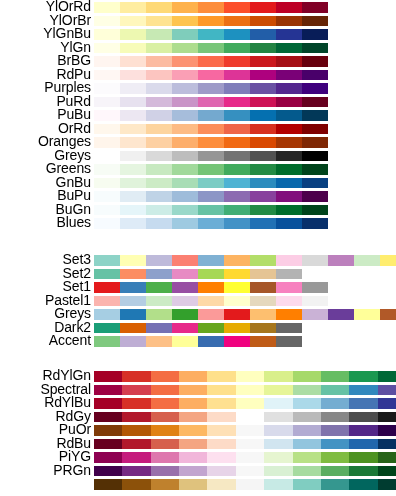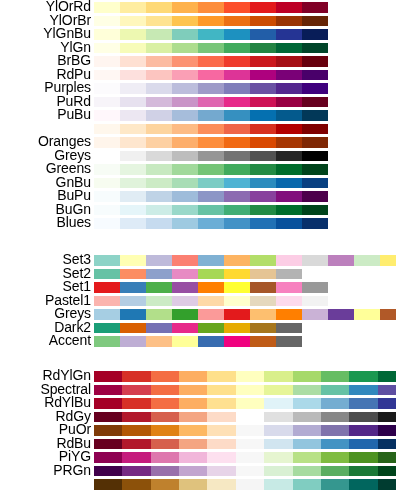--- a/index.html
+++ b/index.html
@@ -188,20 +188,21 @@
           <span class="swatch" title="#d0d1e6" style="background: rgb(208, 209, 230); width: 26px;"></span>
           <span class="swatch" title="#a6bddb" style="background: rgb(166, 189, 219); width: 26px;"></span>
           <span class="swatch" title="#74a9cf" style="background: rgb(116, 169, 207); width: 26px;"></span>
           <span class="swatch" title="#3690c0" style="background: rgb(54, 144, 192); width: 26px;"></span>
           <span class="swatch" title="#0570b0" style="background: rgb(5, 112, 176); width: 26px;"></span>
           <span class="swatch" title="#045a8d" style="background: rgb(4, 90, 141); width: 26px;"></span>
           <span class="swatch" title="#023858" style="background: rgb(2, 56, 88); width: 26px;"></span>
         </div>
       </div>
       <div class="cmap-row">
+        <div class="cmap-label">OrRd</div>
         <div class="cmap-strip" style="left: 78px; width: 234px;">
           <span class="swatch" title="#fff7ec" style="background: rgb(255, 247, 236); width: 26px;"></span>
           <span class="swatch" title="#fee8c8" style="background: rgb(254, 232, 200); width: 26px;"></span>
           <span class="swatch" title="#fdd49e" style="background: rgb(253, 212, 158); width: 26px;"></span>
           <span class="swatch" title="#fdbb84" style="background: rgb(253, 187, 132); width: 26px;"></span>
           <span class="swatch" title="#fc8d59" style="background: rgb(252, 141, 89); width: 26px;"></span>
           <span class="swatch" title="#ef6548" style="background: rgb(239, 101, 72); width: 26px;"></span>
           <span class="swatch" title="#d7301f" style="background: rgb(215, 48, 31); width: 26px;"></span>
           <span class="swatch" title="#b30000" style="background: rgb(179, 0, 0); width: 26px;"></span>
           <span class="swatch" title="#7f0000" style="background: rgb(127, 0, 0); width: 26px;"></span>

